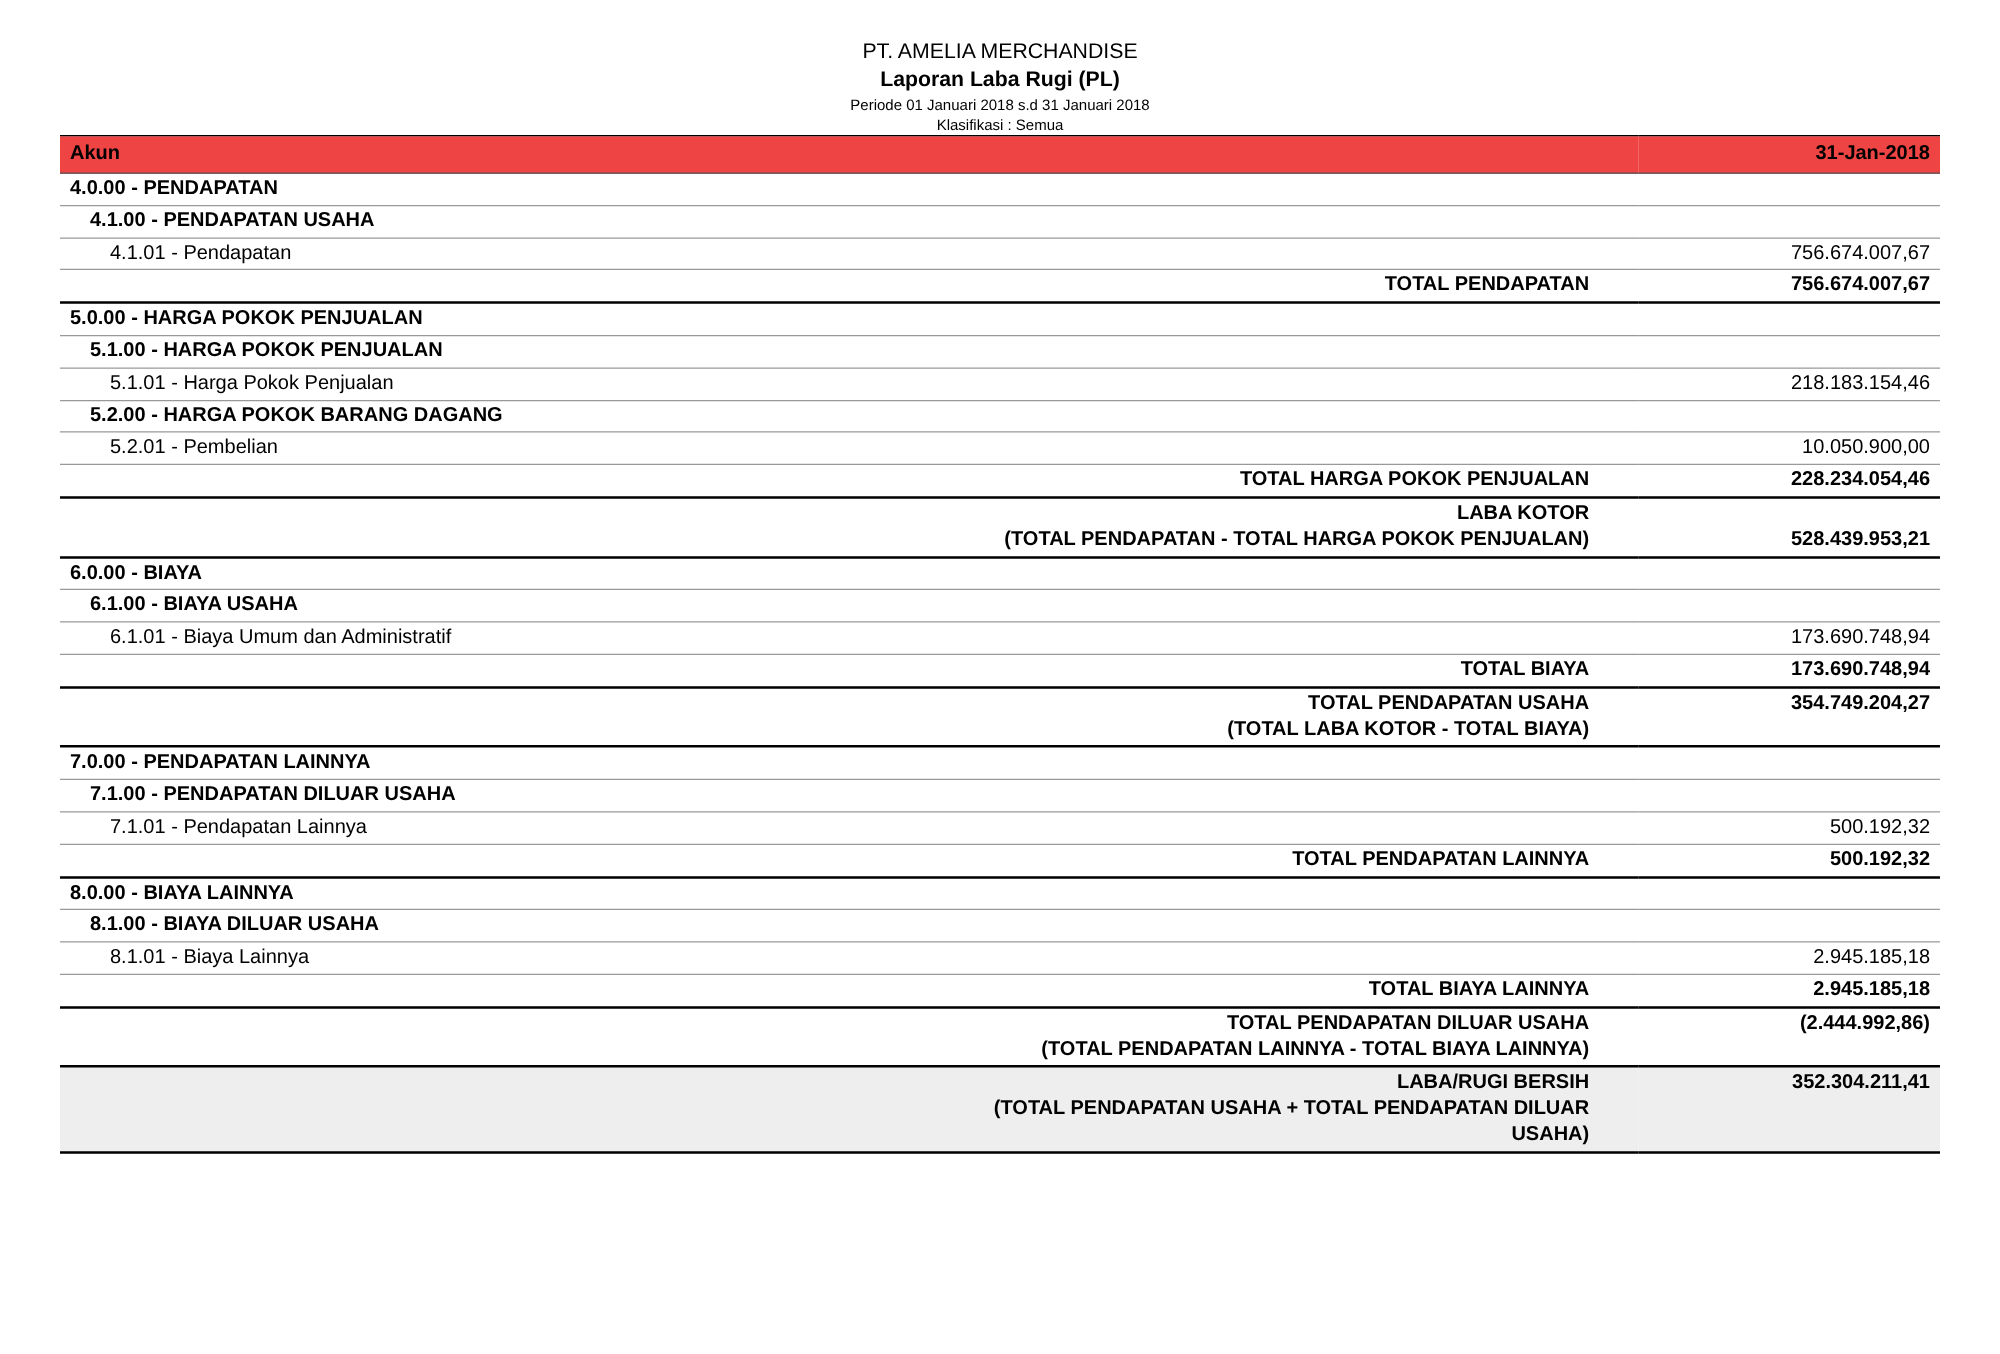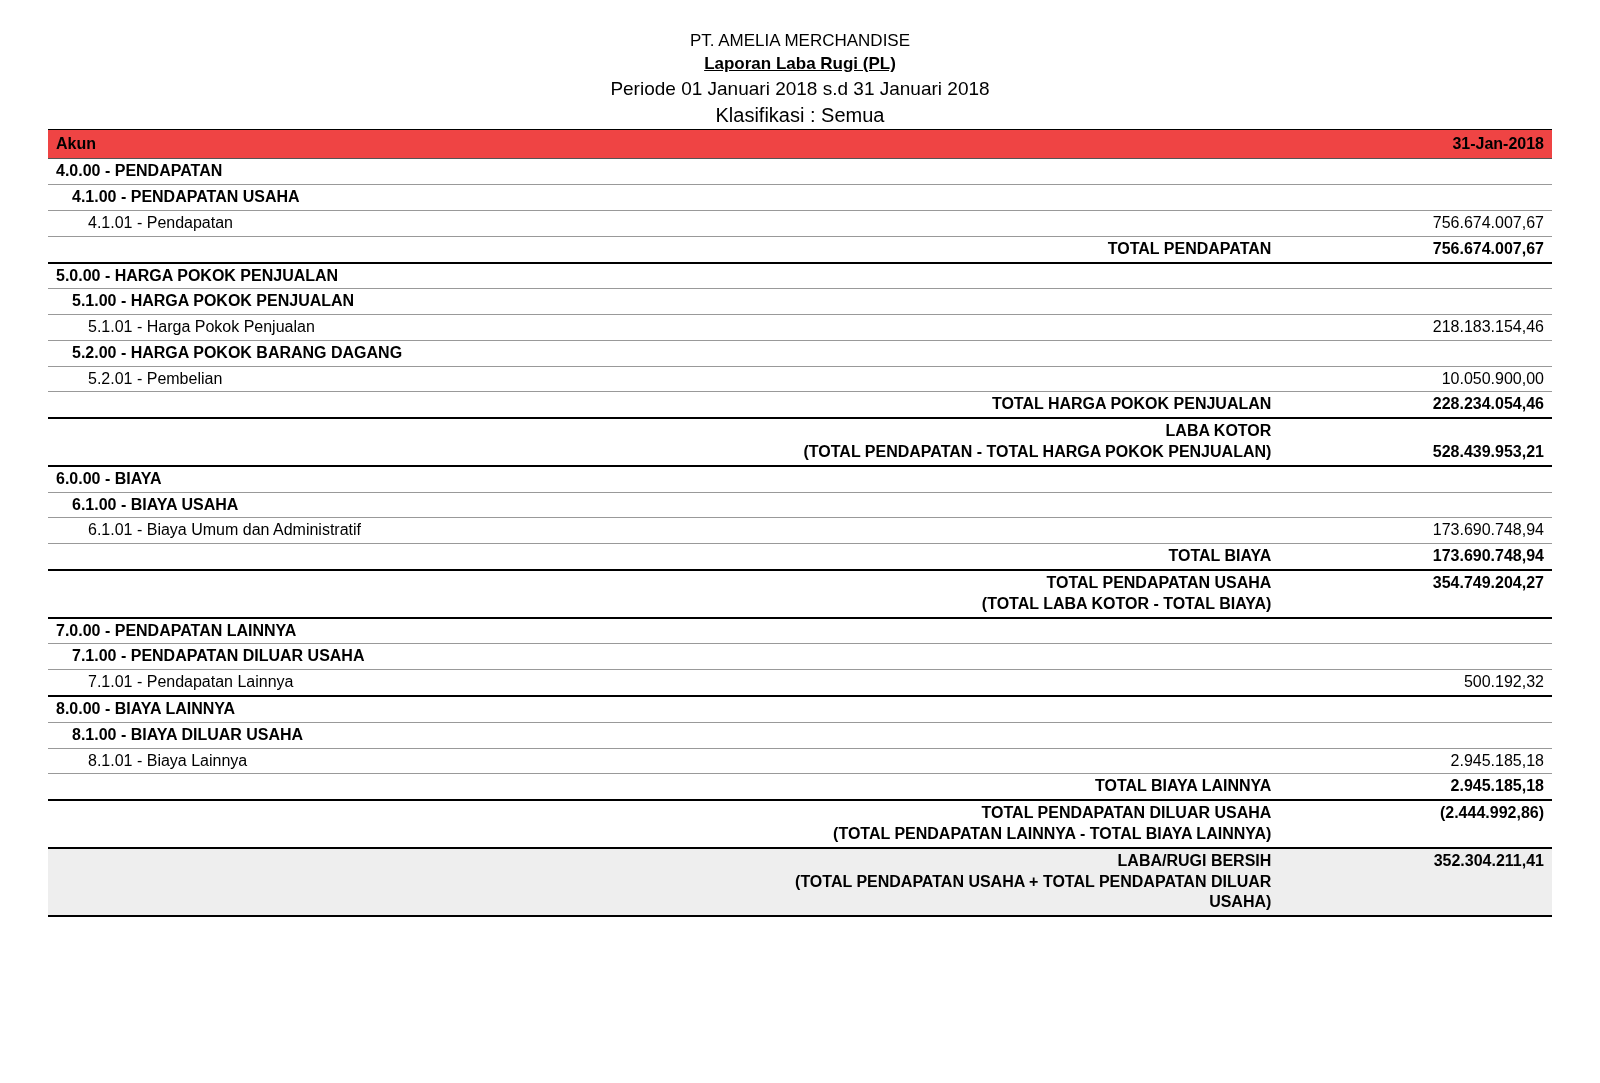--- a/index.html
+++ b/index.html
@@ -7,23 +7,23 @@
     margin: 0;
     padding: 30px 48px;
     font-family: Verdana, Geneva, Tahoma, sans-serif;
     font-size: 16px;
     color: #000;
     background: #fff;
     width: 1600px;
   }
   .header { text-align: center; line-height: 1.35; }
   .header .company { font-size: 17px; }
-  .header .title { font-weight: bold; font-size: 17px; text-decoration: underline; }
-  .header .period { font-size: 19px; }
-  .header .classification { font-size: 20px; }
+  .header .title { font-weight: bold; font-size: 17px; }
+  .header .period { font-size: 12px; }
+  .header .classification { font-size: 12px; }
 
   table { width: 100%; border-collapse: collapse; }
   th, td { padding: 2px 8px; line-height: 1.3; vertical-align: top; }
 
   thead th {
     background: #ef4444;
     border-top: 1.5px solid #000;
     border-bottom: 1.5px solid #555;
     font-weight: bold;
     text-align: left;
@@ -154,20 +154,25 @@
       <td class="amount"></td>
     </tr>
     <tr class="bt-light">
       <td colspan="2" class="account bold ind1">7.1.00 - PENDAPATAN DILUAR USAHA</td>
       <td class="amount"></td>
     </tr>
     <tr class="bt-light">
       <td colspan="2" class="account ind2">7.1.01 - Pendapatan Lainnya</td>
       <td class="amount">500.192,32</td>
     </tr>
+    <tr class="bt-light">
+      <td class="account"></td>
+      <td class="label-right bold">TOTAL PENDAPATAN LAINNYA</td>
+      <td class="amount bold">500.192,32</td>
+    </tr>
 
     <tr class="bt-heavy">
       <td colspan="2" class="account bold ind0">8.0.00 - BIAYA LAINNYA</td>
       <td class="amount"></td>
     </tr>
     <tr class="bt-light">
       <td colspan="2" class="account bold ind1">8.1.00 - BIAYA DILUAR USAHA</td>
       <td class="amount"></td>
     </tr>
     <tr class="bt-light">

